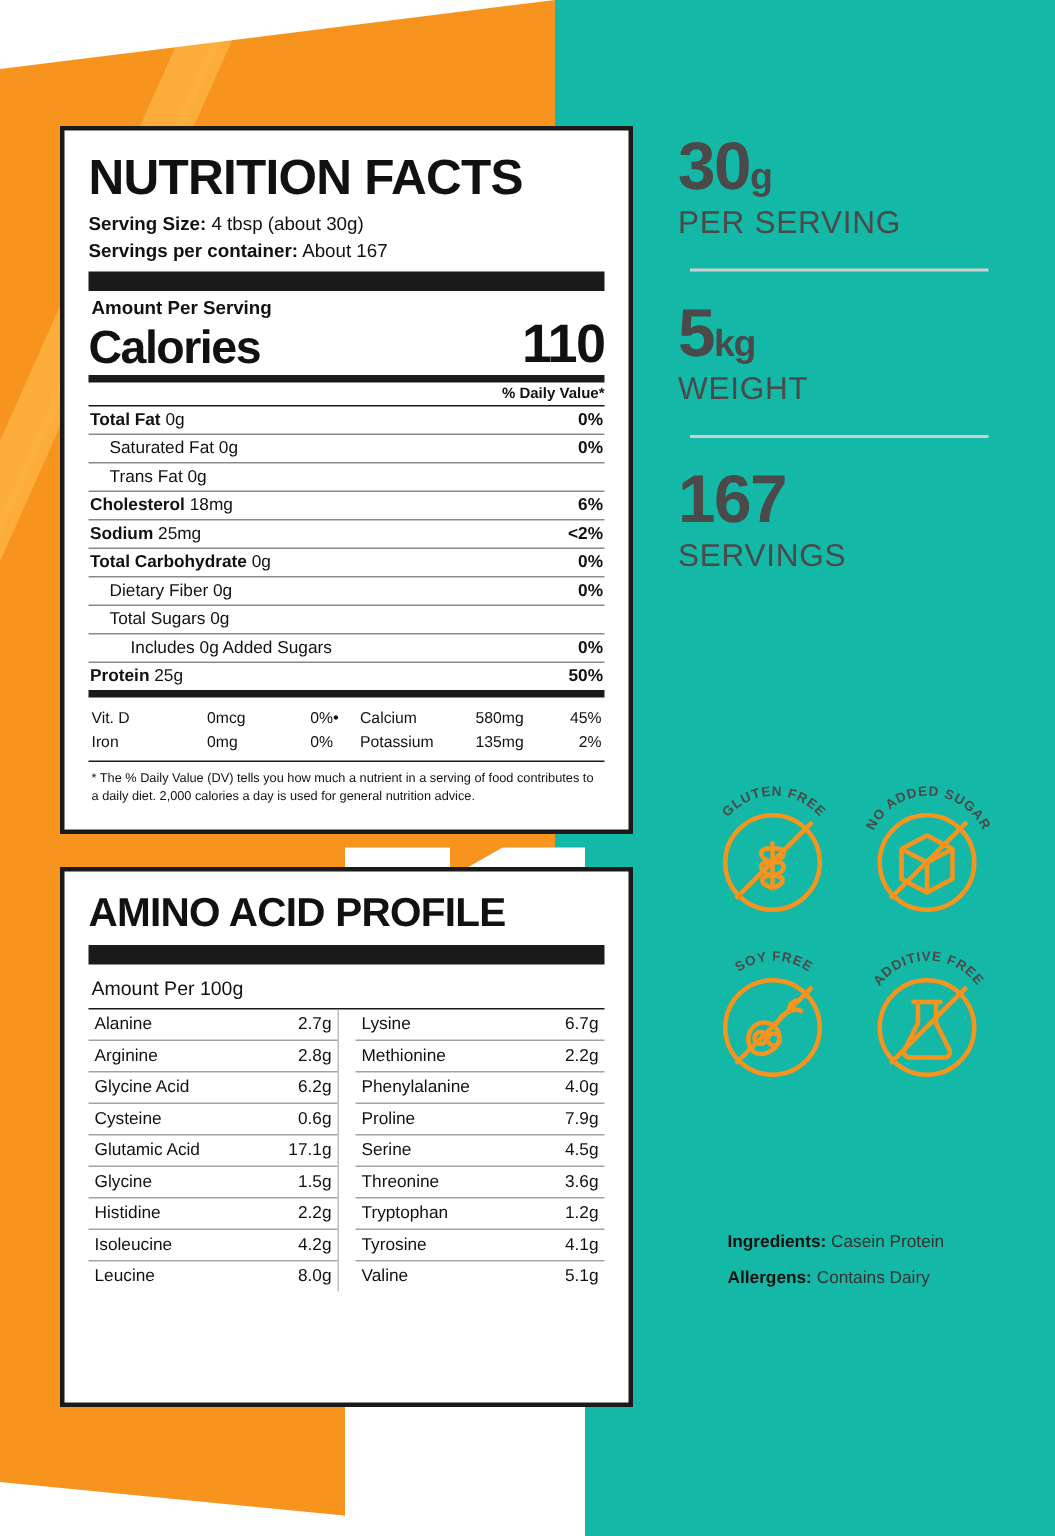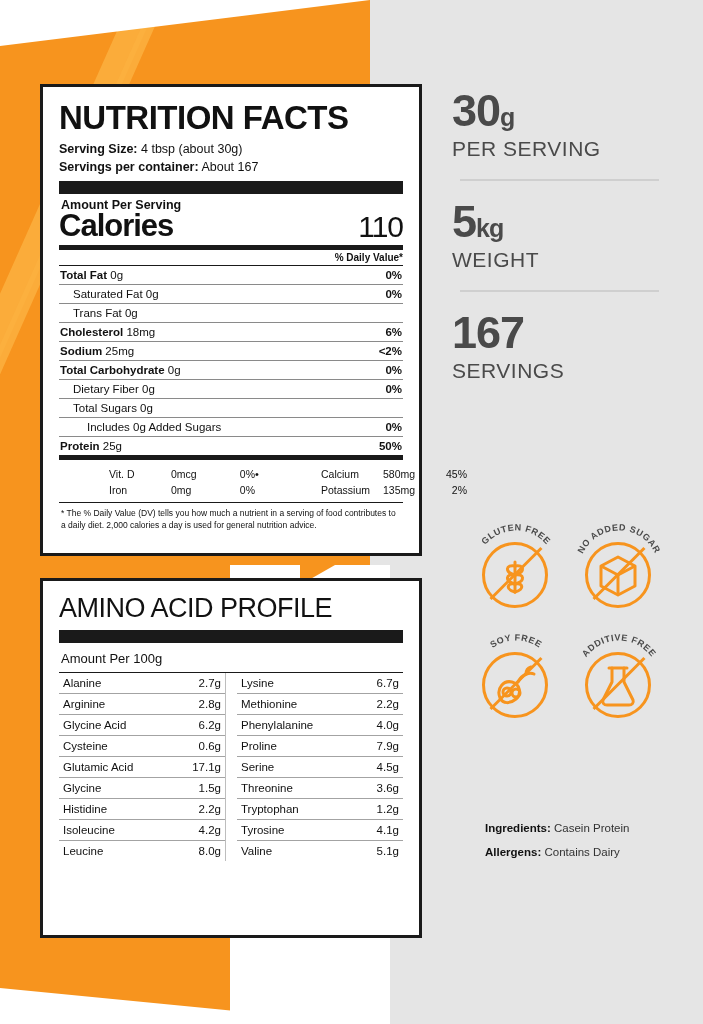--- a/index.html
+++ b/index.html
@@ -5,21 +5,21 @@
   * { box-sizing: border-box; margin: 0; padding: 0; }
   html, body {
     width: 703px; height: 1024px;
     font-family: "Liberation Sans", sans-serif;
     background: #ffffff;
     overflow: hidden;
   }
   #page {
     position: relative;
     width: 703px; height: 1024px;
-    background: #e5e5e5;
+    background: #14b8a6;
     overflow: hidden;
   }
 
   
   .bg-layer { position: absolute; inset: 0; overflow: hidden; }
   .orange-main {
     position: absolute;
     left: -10px; top: 0;
     width: 380px; height: 1024px;
     background: #F7941E;
@@ -85,49 +85,49 @@
   .rule-med  { height: 5px;  background: #1a1a1a; }
   .rule-thin { height: 1px;  background: #1a1a1a; }
   .rule-hair { height: 1px;  background: #8a8a8a; }
 
   .amount-per { font-size: 12.5px; font-weight: bold; color: #111; margin: 3px 0 0 2px; }
   .cal-row {
     display: flex; align-items: flex-end; justify-content: space-between;
     margin: -2px 0 2px;
   }
   .cal-label { font-size: 31px; font-weight: bold; letter-spacing: -1px; color: #111; line-height: 1.05; }
-  .cal-value { font-size: 30px; font-weight: normal; letter-spacing: -1px; color: #111; line-height: 1.05; }
+  .cal-value { font-size: 36px; font-weight: bold; letter-spacing: -1px; color: #111; line-height: 1.05; }
 
   .dv-head { text-align: right; font-size: 10px; font-weight: bold; color: #111; padding: 2px 0 2px; }
 
   .nrow { display: flex; justify-content: space-between; align-items: baseline; font-size: 11.5px; color: #111; padding: 3px 1px 3px; }
   .nrow .nm { }
   .nrow .nm b { font-weight: bold; }
   .nrow .pct { font-weight: bold; }
   .ind1 { padding-left: 14px; }
   .ind2 { padding-left: 28px; }
 
   .vit-block { padding: 6px 2px 4px; }
   .vit-grid { display: flex; font-size: 10.5px; color: #111; }
   .vit-col { flex: 1; }
   .vit-col.right { position: relative; padding-left: 18px; }
   .vit-sep { position: absolute; left: 0; top: 2px; font-size: 11px; }
   .vit-line { display: flex; padding: 2px 0; }
-  .vit-line .n { flex: 1; margin-left: 48px; }
+  .vit-line .n { flex: 1; }
   .vit-line .v { width: 50px; text-align: left; }
   .vit-line .p { width: 32px; text-align: right; }
   .vit-line2 .n { width: 62px; }
   .vit-line2 .v { width: 54px; text-align: left; }
   .vit-line2 .p { width: 30px; text-align: right; }
 
   .footnote { font-size: 8.5px; color: #111; line-height: 1.4; padding: 5px 2px 0; }
 
   
   .aa-title {
-    font-size: 27px; font-weight: normal; letter-spacing: -0.5px;
+    font-size: 27px; font-weight: bold; letter-spacing: -0.5px;
     color: #111; line-height: 1; margin-bottom: 8px;
   }
   .aa-amount { font-size: 13px; color: #111; margin: 8px 2px 6px; }
   .aa-cols { display: flex; gap: 0px; }
   .aa-col { flex: 1; }
   .aa-col.right { padding-left: 11px; border-left: 1px solid #bdbdbd; }
   .aa-row {
     display: flex; justify-content: space-between;
     font-size: 11.5px; color: #111;
     padding: 4px 4px 4px 4px;

